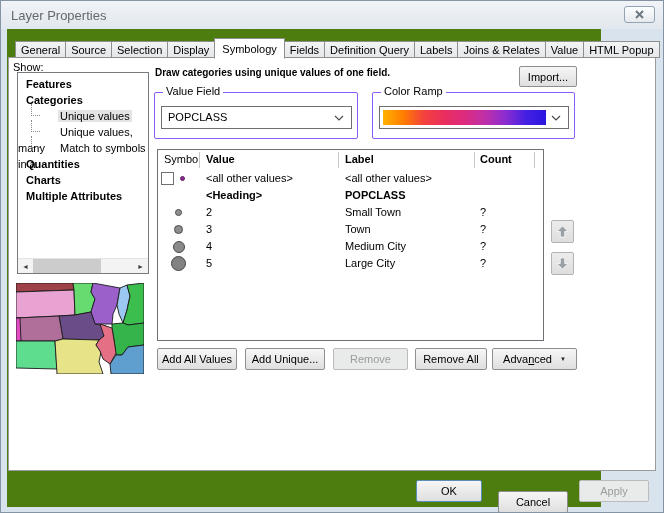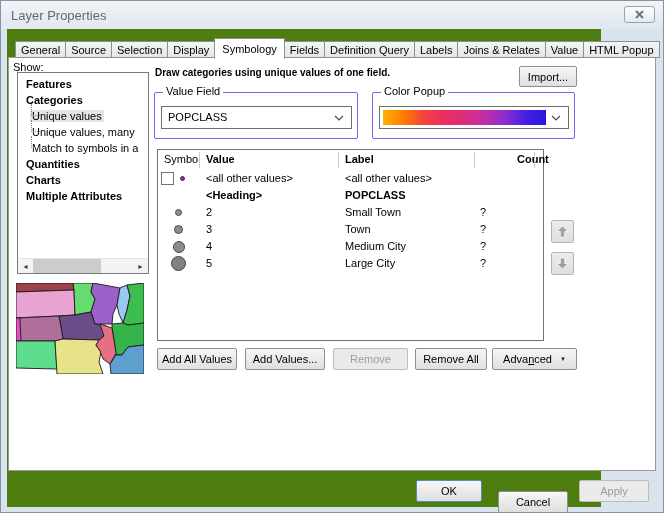--- a/index.html
+++ b/index.html
@@ -26,21 +26,21 @@
              background:#fff; border:1px solid #9b9b9b; }
 
   
   .show-label { position:absolute; left:4px; top:3px; }
   .tree { position:absolute; left:8px; top:14px; width:132px; height:202px;
           background:#fff; border:1px solid #767b80; }
   .tree-items { position:absolute; left:0; top:3px; right:0; }
   .tree-item { position:relative; height:16px; line-height:16px; }
   .tree-item .lbl { margin-left:6px; padding:0 2px; }
   .tree-item.bold .lbl { font-weight:bold; }
-  .tree-item.indent .lbl { margin-left:12px; }
+  .tree-item.indent .lbl { margin-left:40px; }
   .tree-item.sel .lbl { background:#e4e4e4; }
   .elbow { position:absolute; left:13px; top:-4px; width:9px; height:12px;
            border-left:1px dotted #8a8a8a; border-bottom:1px dotted #8a8a8a; }
   .tree-scroll { position:absolute; left:0; right:0; bottom:0; height:15px;
                  background:#f3f3f3; border-top:1px solid #e4e4e4; display:flex; align-items:stretch; }
   .scroll-btn { width:15px; display:flex; align-items:center; justify-content:center;
                 font-size:7px; color:#3e3e3e; }
   .scroll-track { flex:1; position:relative; }
   .scroll-thumb { position:absolute; left:0; top:0; bottom:0; width:68%; background:#cccccc; }
 
@@ -182,35 +182,35 @@
         <span class="legend">Value Field</span>
         <div class="combo" style="width:191px;">
           <span class="combo-text">POPCLASS</span>
           <svg class="chevron" width="10" height="6" viewBox="0 0 10 6">
             <path d="M1 1 L5 5 L9 1" stroke="#4b4b4b" stroke-width="1.2" fill="none"></path>
           </svg>
         </div>
       </div>
 
       <div class="groupbox gb-ramp">
-        <span class="legend">Color Popup</span>
+        <span class="legend">Color Ramp</span>
         <div class="combo" style="width:190px;">
           <div class="ramp-bar" style="background: linear-gradient(90deg, rgb(255, 178, 0), rgb(255, 125, 0), rgb(244, 66, 61), rgb(234, 46, 94), rgb(221, 43, 126), rgb(191, 47, 168), rgb(140, 44, 208), rgb(69, 32, 226), rgb(42, 22, 224));"></div>
           <svg class="chevron" width="10" height="6" viewBox="0 0 10 6">
             <path d="M1 1 L5 5 L9 1" stroke="#4b4b4b" stroke-width="1.2" fill="none"></path>
           </svg>
         </div>
       </div>
 
       <div class="symtable">
         <div class="st-header">
           <span class="h normal" style="left:6px;">Symbol</span>
           <span class="h" style="left:48px;">Value</span>
           <span class="h" style="left:187px;">Label</span>
-          <span class="h" style="left:322px;margin-left:37px;">Count</span>
+          <span class="h" style="left:322px;">Count</span>
           <div class="vsep" style="left:41px;"></div>
           <div class="vsep" style="left:180px;"></div>
           <div class="vsep" style="left:316px;"></div>
           <div class="vsep" style="left:376px;"></div>
         </div>
         <div class="st-rows">
           <div class="st-row">
             <span class="c-sym">
               <span class="checkbox"></span>
               <span class="dot" style="width: 5px; height: 5px; background: rgb(139, 42, 141); border: 1px solid rgb(99, 31, 102);"></span>
@@ -265,21 +265,21 @@
           <path d="M11.5 4 L19 11.5 H14.5 V19 H8.5 V11.5 H4 Z" fill="#99a0a6" stroke="#ffffff" stroke-width="1"></path>
         </svg>
       </div>
       <div class="move-btn move-down">
         <svg width="17" height="17" viewBox="0 0 23 23">
           <path d="M11.5 19 L4 11.5 H8.5 V4 H14.5 V11.5 H19 Z" fill="#99a0a6" stroke="#ffffff" stroke-width="1"></path>
         </svg>
       </div>
 
       <div class="win-btn act-btn btn-addall">Add All Values</div>
-      <div class="win-btn act-btn btn-addval">Add Values...</div>
+      <div class="win-btn act-btn btn-addval">Add Unique...</div>
       <div class="win-btn act-btn btn-remove disabled">Remove</div>
       <div class="win-btn act-btn btn-removeall">Remove All</div>
       <div class="win-btn act-btn btn-advanced">
         <span>Adva</span>
           <span class="adv-underline">n</span>
           <span>ced</span>
         <span class="adv-arrow">▼</span>
       </div>
     </div>
 

